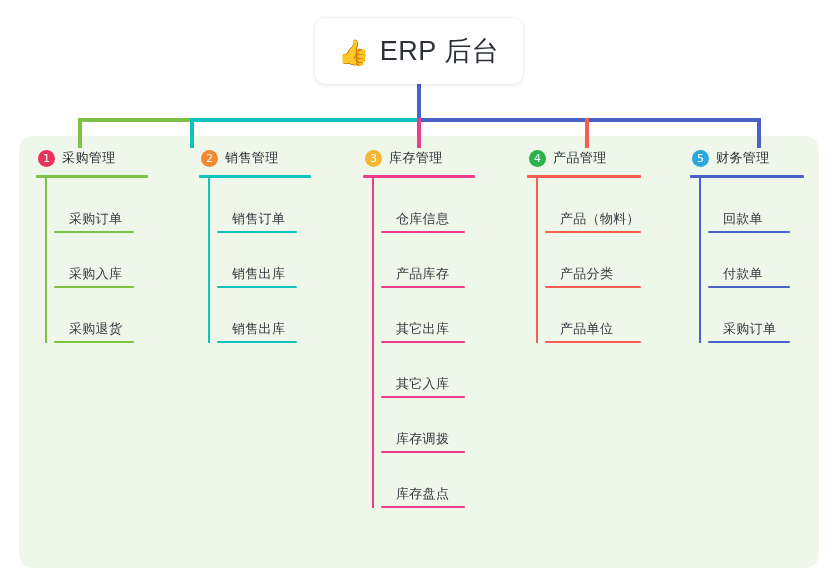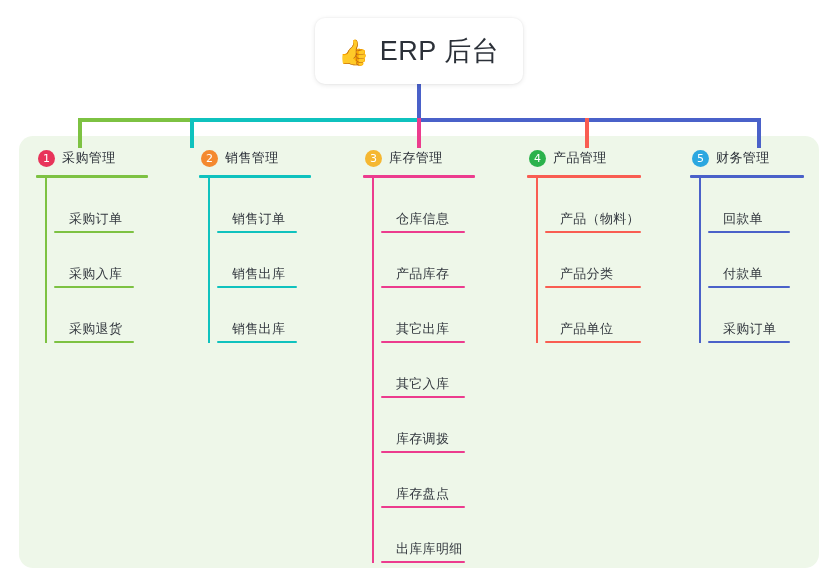--- a/index.html
+++ b/index.html
@@ -237,24 +237,20 @@
             <div class="leaf-rule" style="background: rgb(236, 60, 142); width: 84px;"></div>
           </div>
           <div class="leaf">
             <span class="leaf-label">库存调拨</span>
             <div class="leaf-rule" style="background: rgb(236, 60, 142); width: 84px;"></div>
           </div>
           <div class="leaf">
             <span class="leaf-label">库存盘点</span>
             <div class="leaf-rule" style="background: rgb(236, 60, 142); width: 84px;"></div>
           </div>
-          <div class="leaf">
-            <span class="leaf-label">出库库明细</span>
-            <div class="leaf-rule" style="background: rgb(236, 60, 142); width: 84px;"></div>
-          </div>
         </div>
       </div>
       <div class="branch" style="left: 527px; width: 114px;">
         <div class="branch-head">
           <span class="badge" style="background: rgb(43, 178, 76);">4</span>
           <span class="branch-title">产品管理</span>
         </div>
         <div class="head-rule" style="background: rgb(249, 93, 82); width: 114px;"></div>
         <div class="leaves">
           <div class="spine" style="background: rgb(249, 93, 82);"></div>

